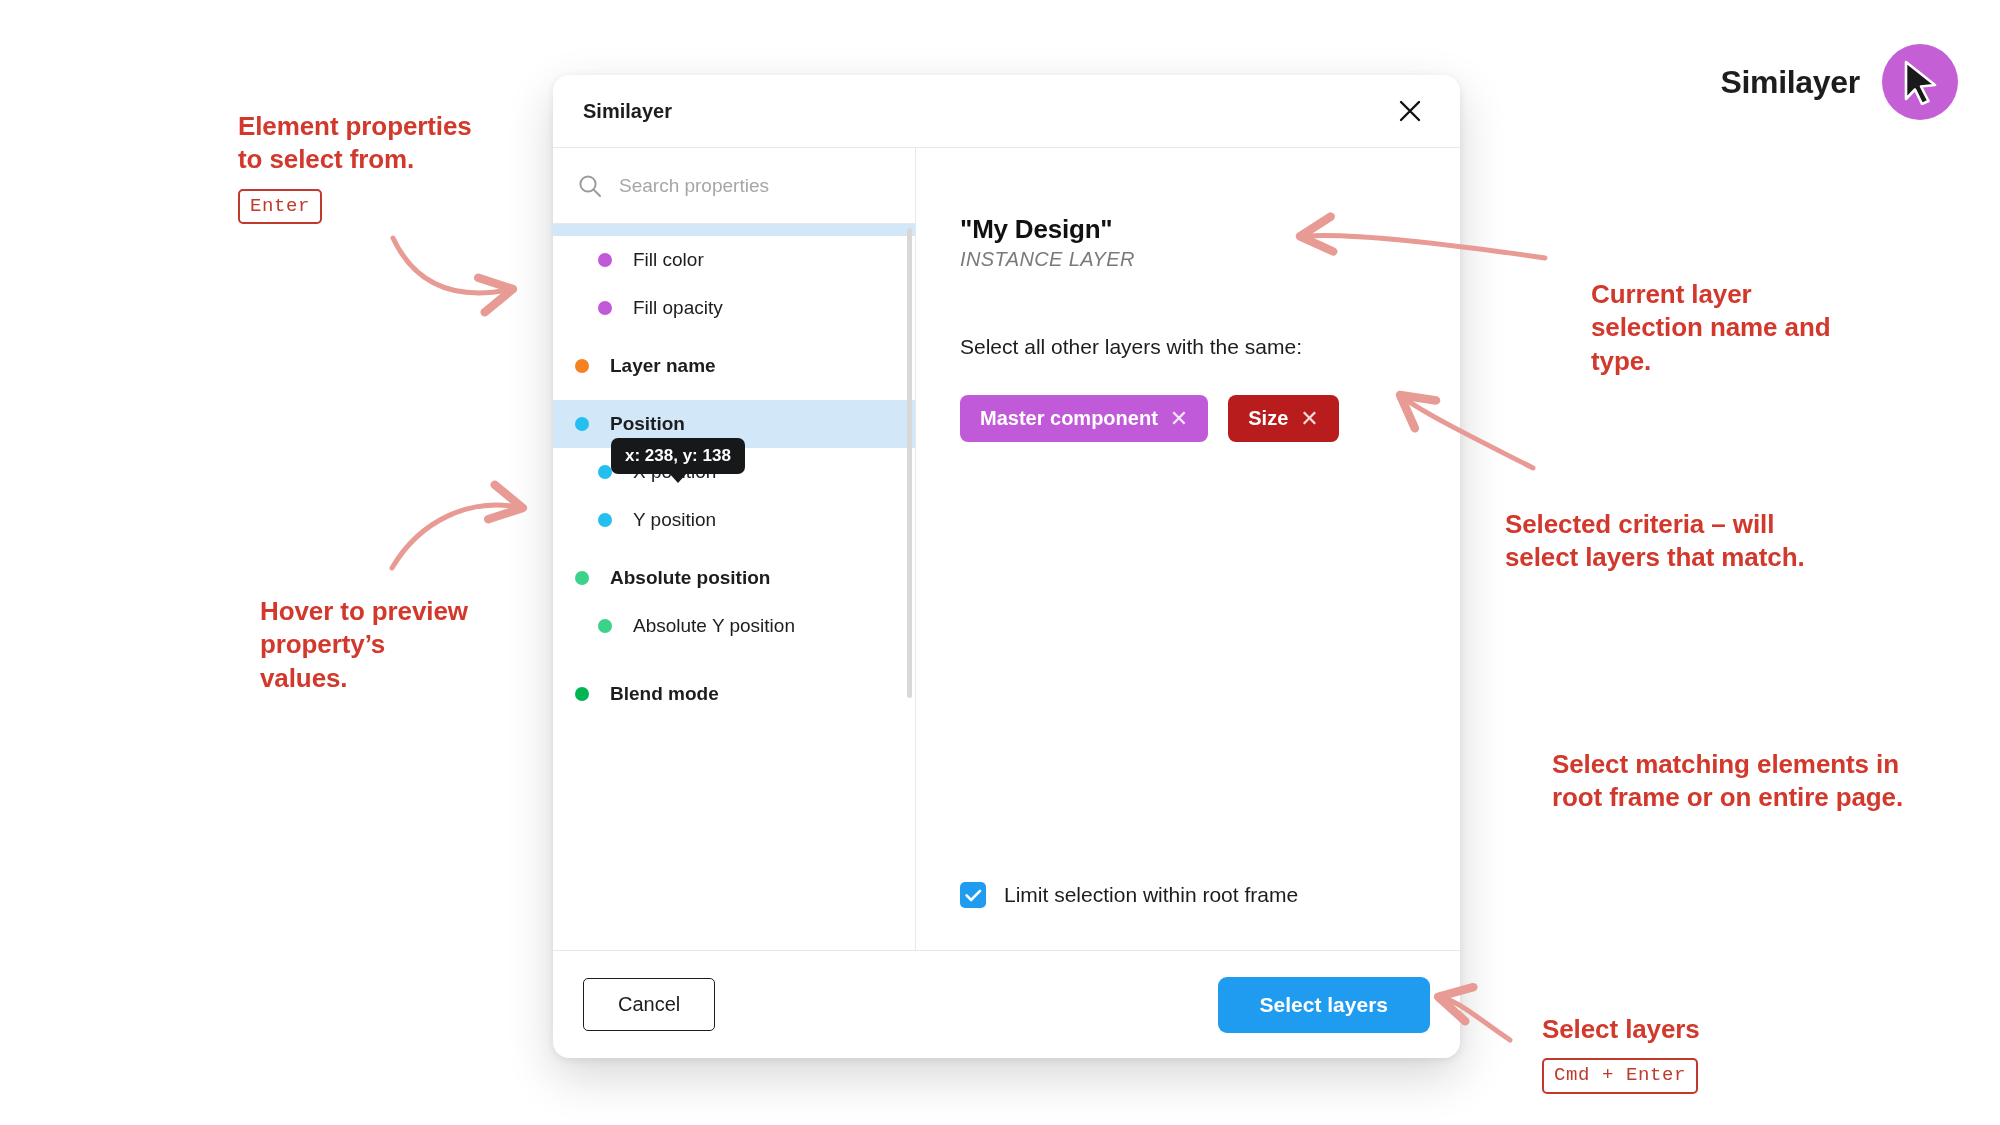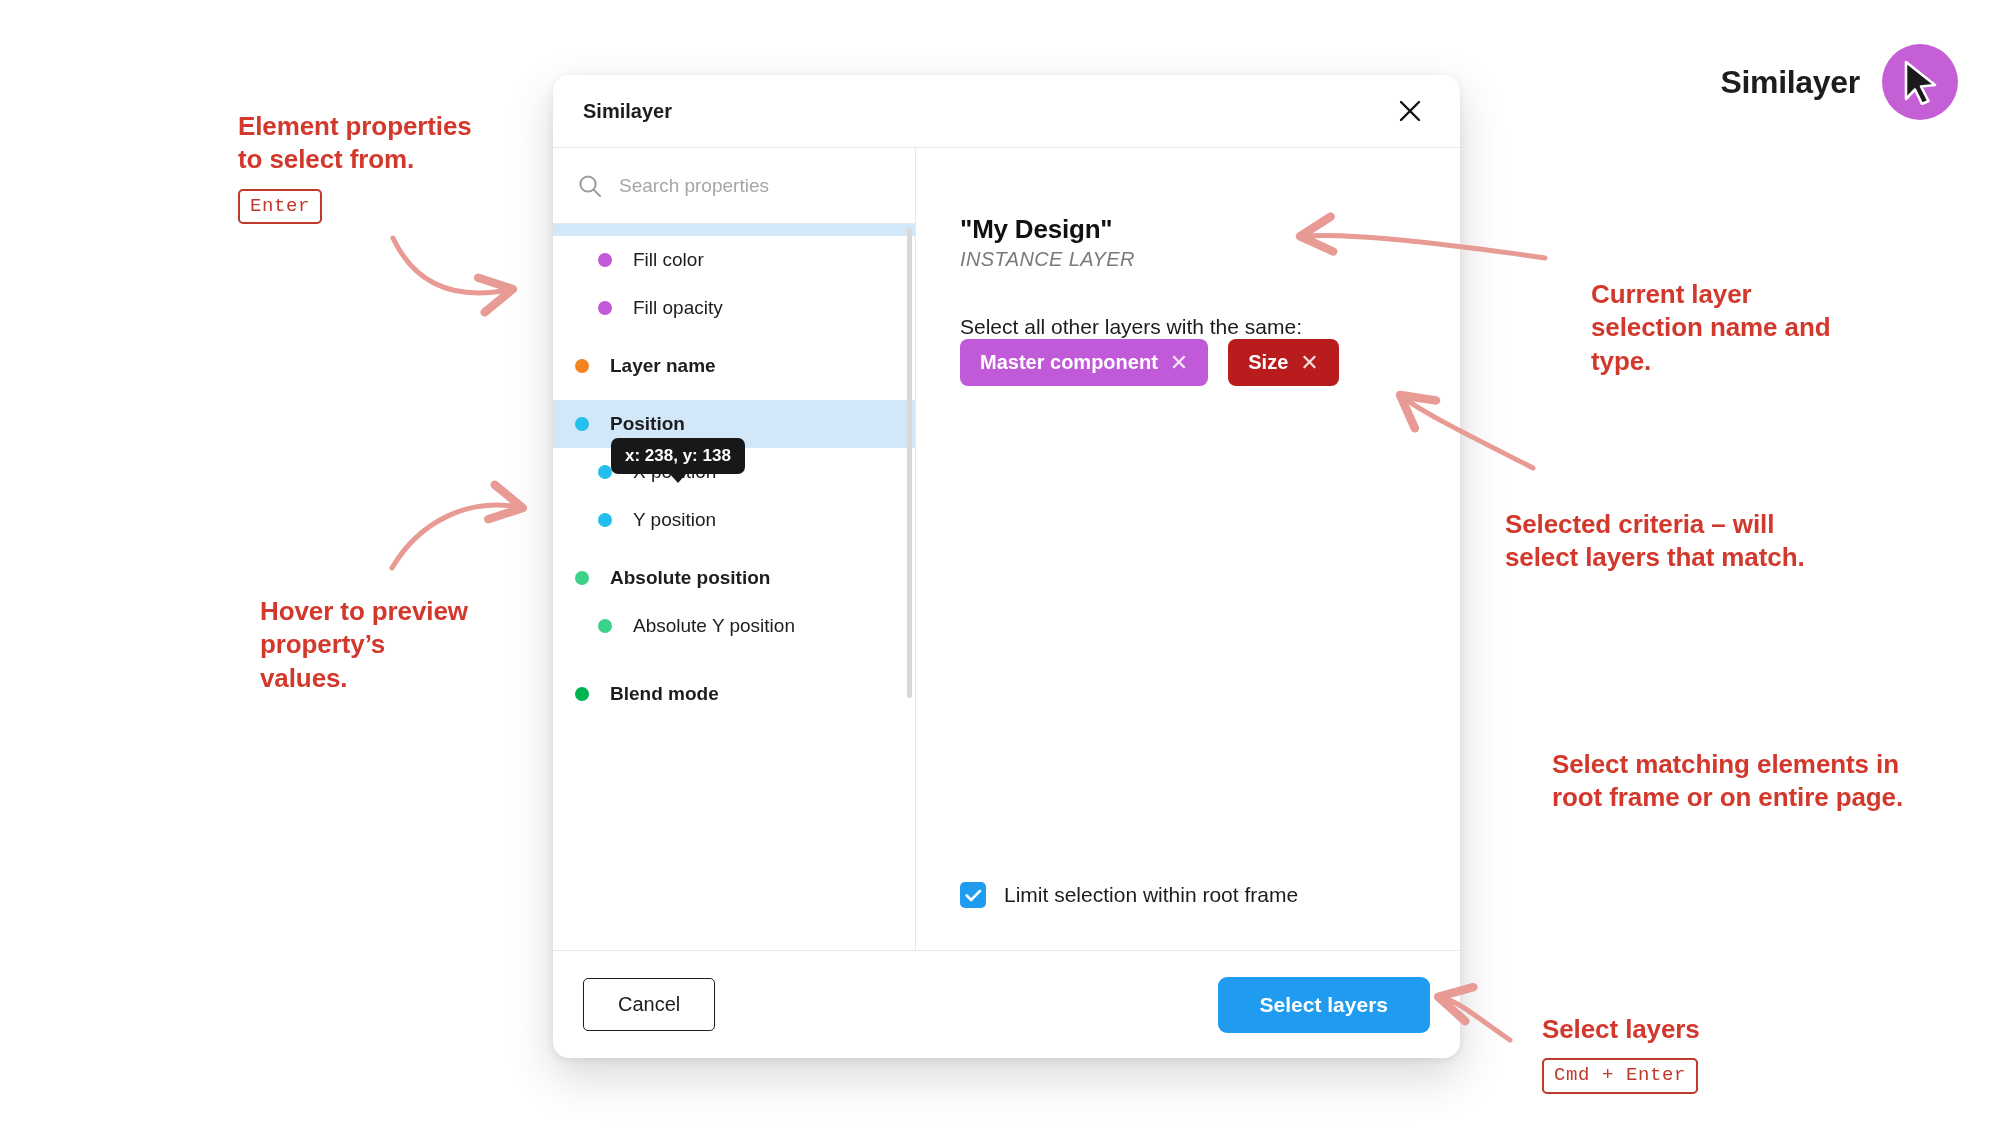--- a/index.html
+++ b/index.html
@@ -83,22 +83,22 @@
   .tooltip::after {
     content: ""; position: absolute; left: 50%; margin-left: -9px; bottom: -9px;
     border-left: 9px solid transparent; border-right: 9px solid transparent;
     border-top: 10px solid #17181a;
   }
 
   
   .right-pane { flex: 1 1 auto; display: flex; flex-direction: column; padding: 66px 44px 0 44px; min-height: 0; }
   .layer-name { font-size: 26px; font-weight: 700; color: #111; letter-spacing: -0.2px; }
   .layer-type { font-size: 20px; font-style: italic; color: #7a7a7a; margin-top: 3px; letter-spacing: 0.4px; }
-  .prompt { font-size: 21px; color: #1d1d1f; margin-top: 44px; }
-  .chips { display: flex; gap: 20px; }
+  .prompt { font-size: 21px; color: #1d1d1f; margin-top: 64px; }
+  .chips { display: flex; gap: 20px; margin-top: 36px; }
   .chip {
     display: inline-flex; align-items: center; gap: 12px;
     padding: 12px 20px; border-radius: 8px; border: none; cursor: pointer;
     font-size: 20px; font-weight: 700; color: #fff;
     font-family: "Liberation Sans", sans-serif;
   }
   .chip-x { font-size: 22px; font-weight: 400; opacity: 0.85; line-height: 1; }
 
   .right-spacer { flex: 1 1 auto; }
   .checkbox-row { display: flex; align-items: center; gap: 18px; padding-bottom: 42px; cursor: pointer; }

